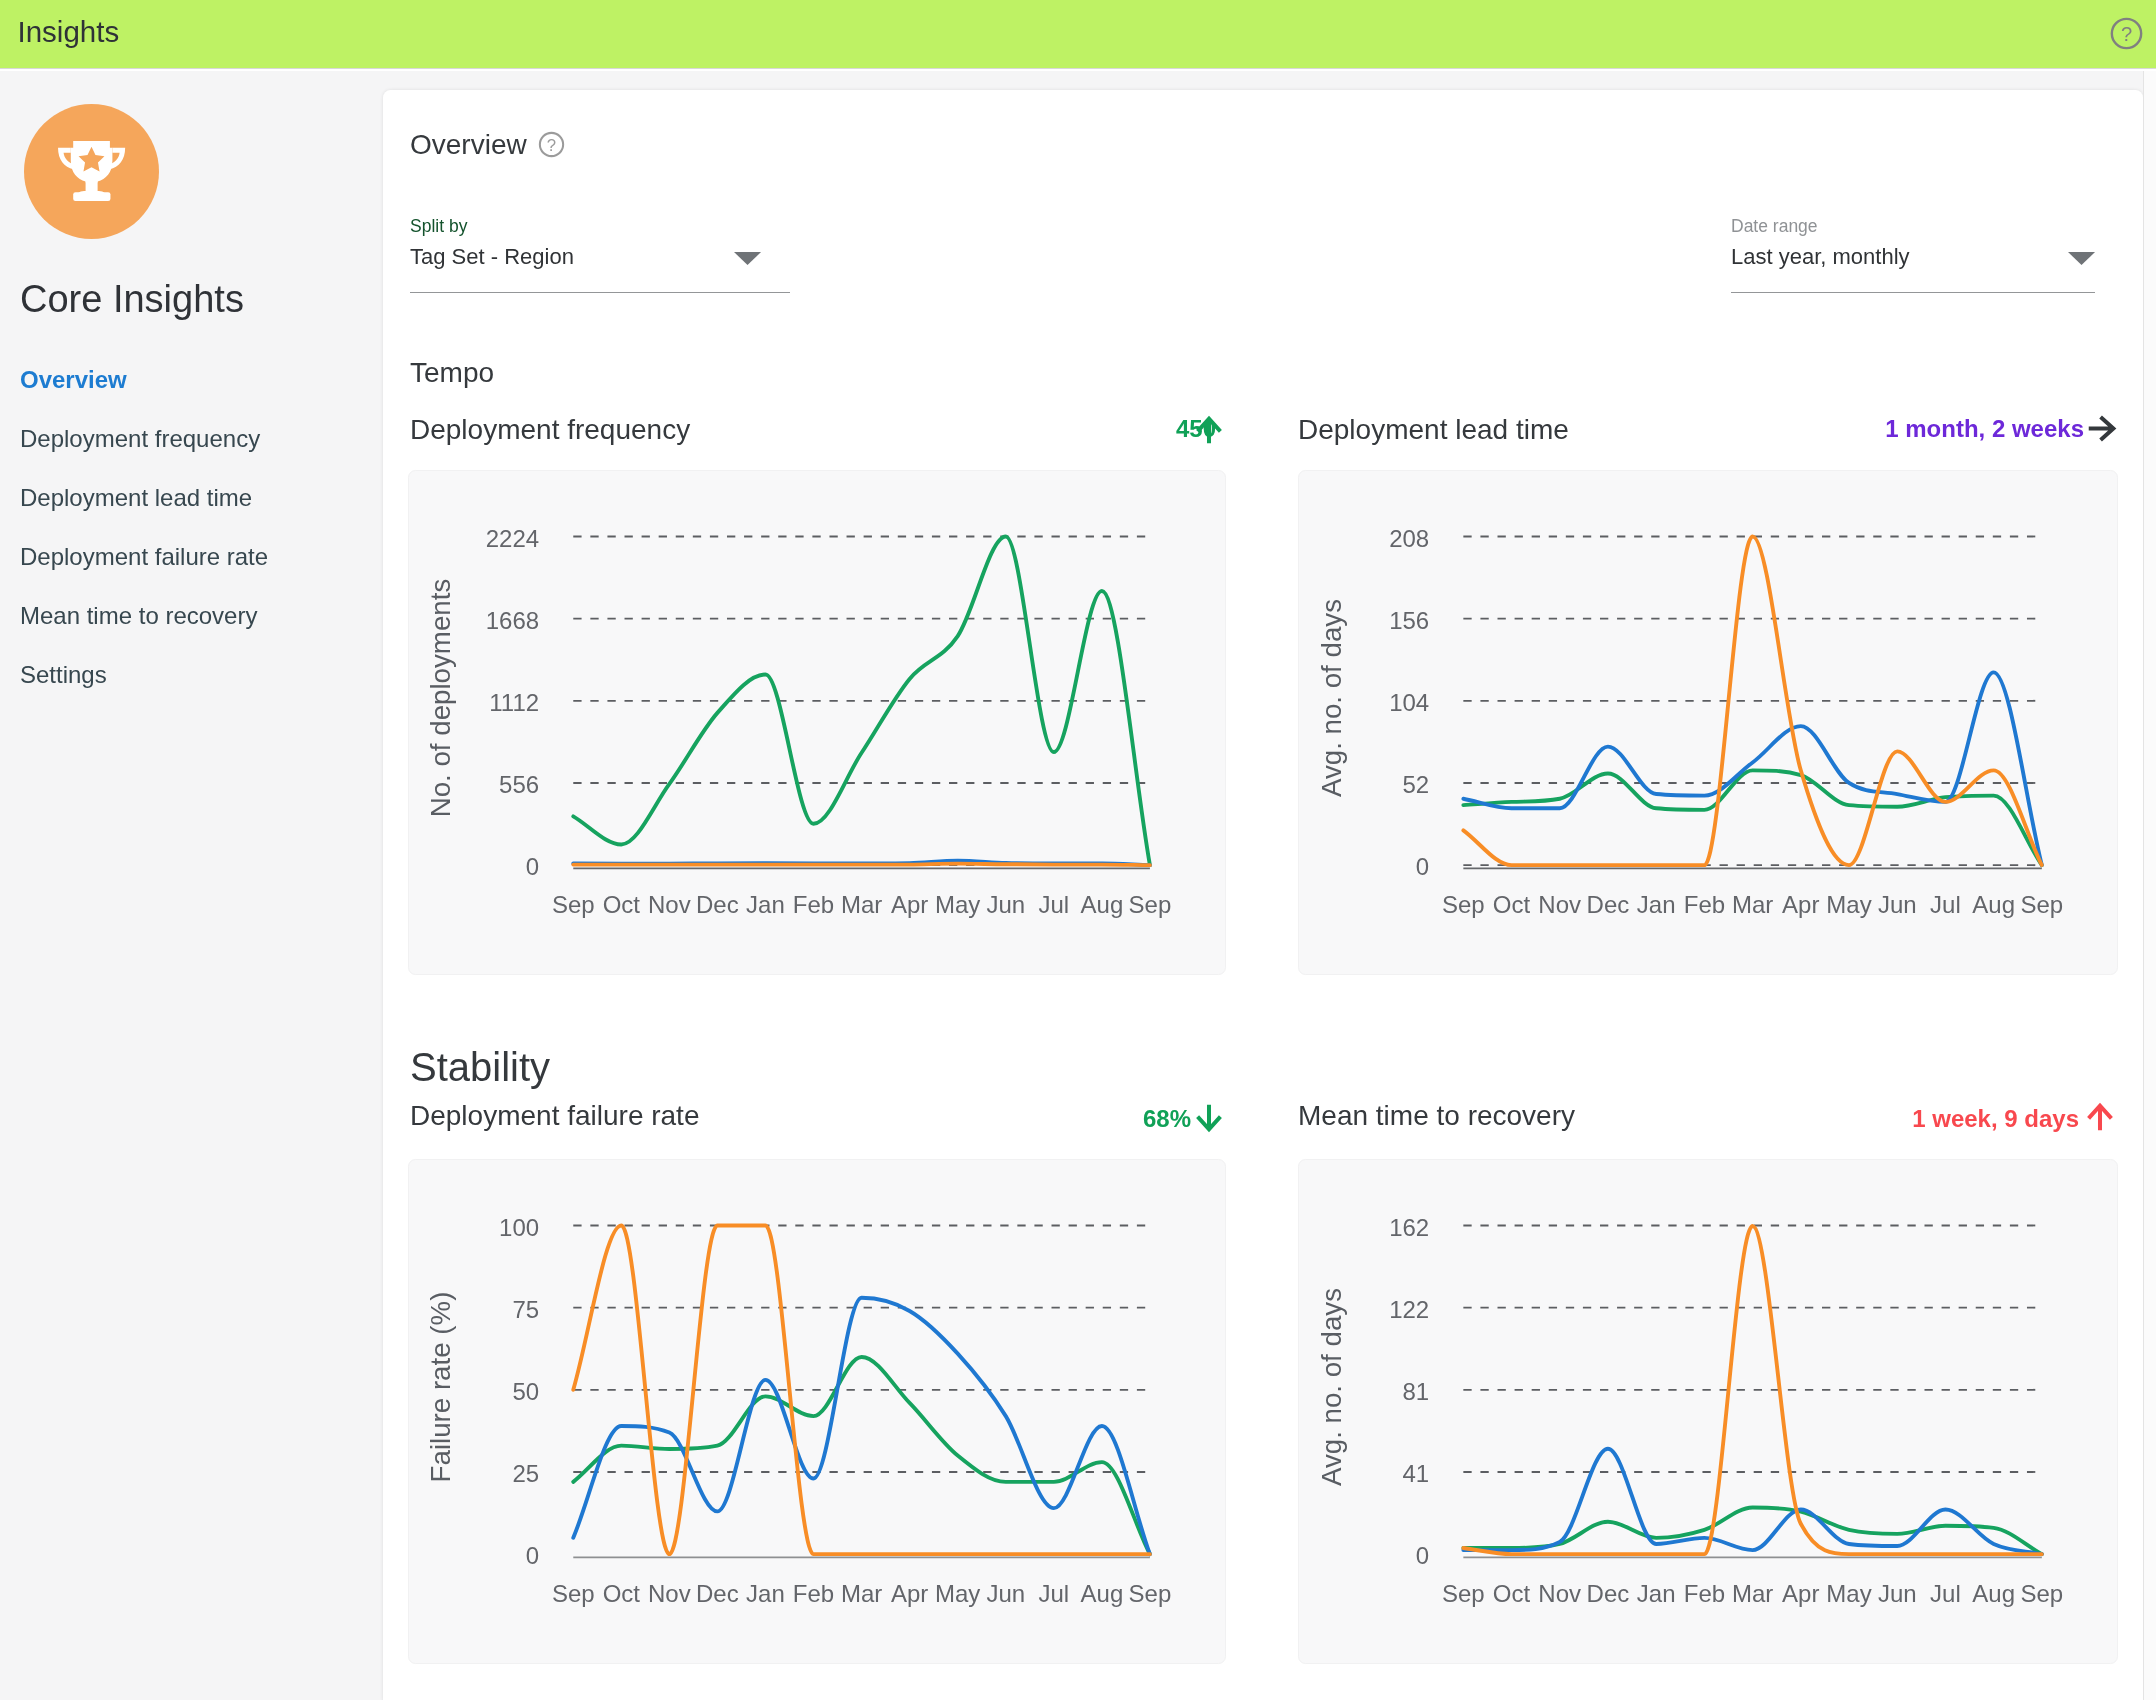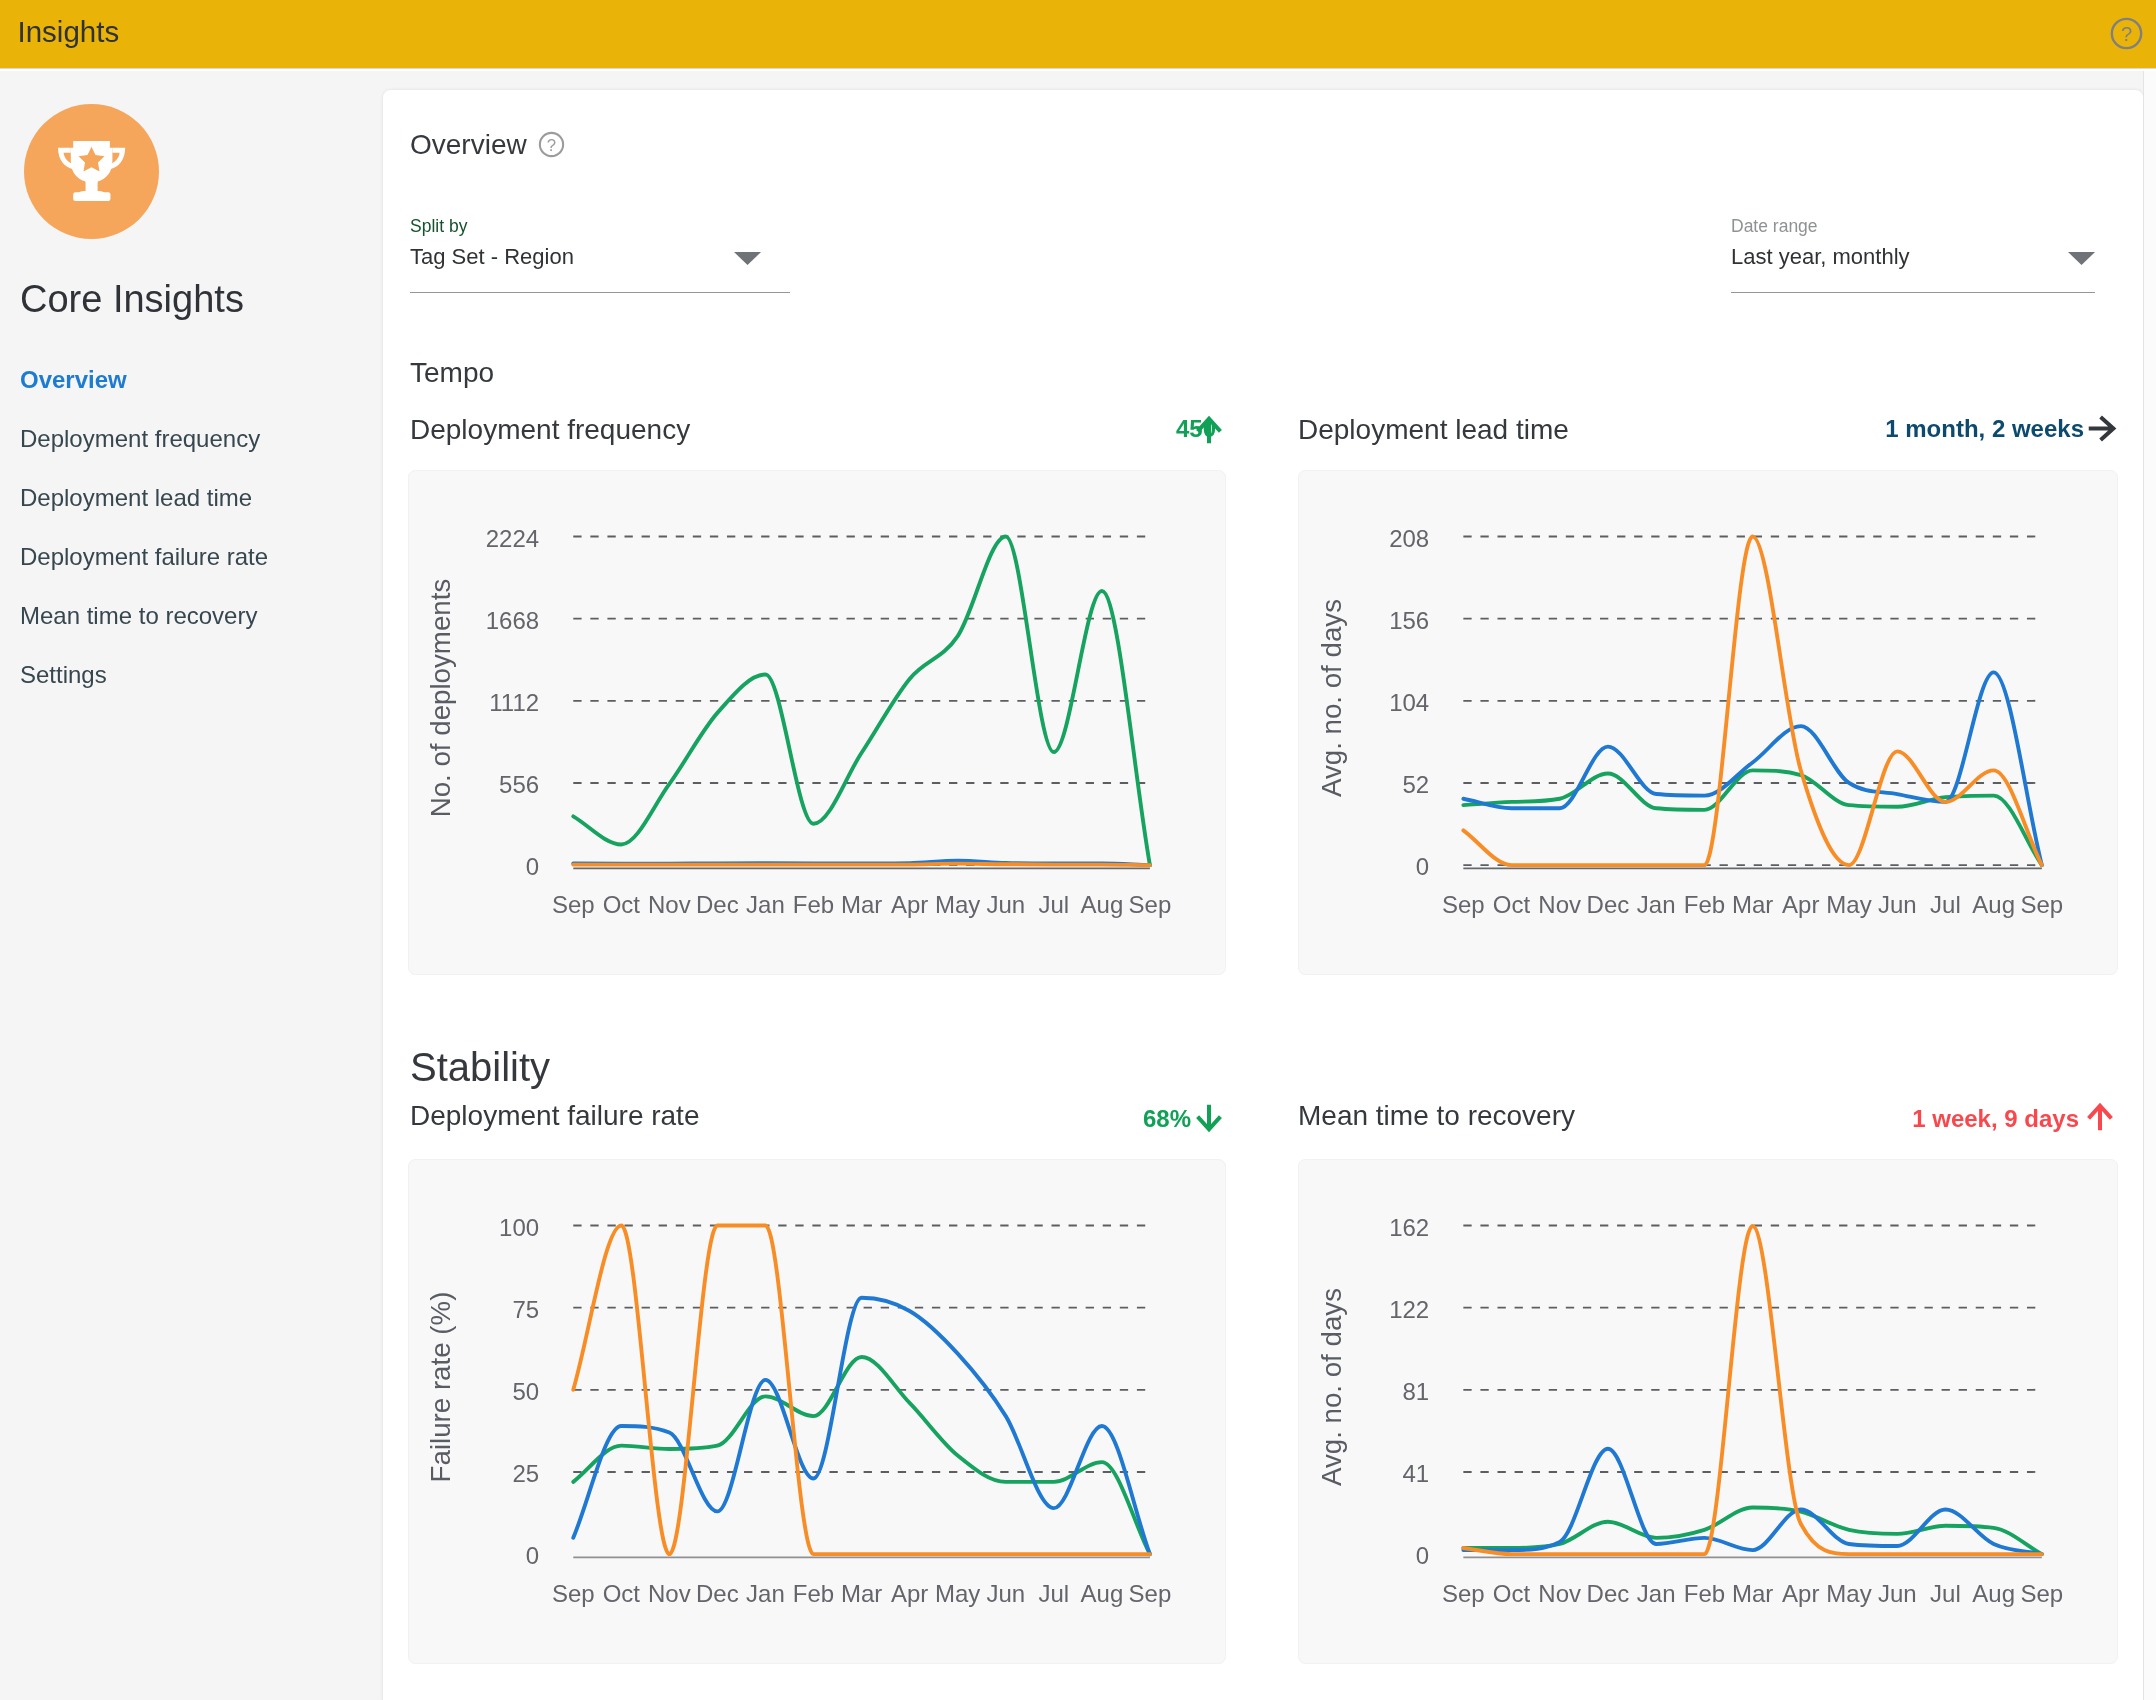--- a/index.html
+++ b/index.html
@@ -1,18 +1,18 @@
 <!DOCTYPE html>
 <html style="font-size:14.8px"><head><meta charset="utf-8"><style>
 * { margin:0; padding:0; box-sizing:border-box; }
 html,body { width:2157px; height:1701px; font-family:"Liberation Sans", sans-serif; background:#fff; overflow:hidden; }
 .abs { position:absolute; }
 </style></head>
 <body>
-<div class="abs" style="left:0;top:0;width:2157px;height:69px;background:#eab308;border-bottom:1.8px solid #d8d8d8;z-index:5">
+<div class="abs" style="left:0;top:0;width:2157px;height:69px;background:#bef264;border-bottom:1.8px solid #d8d8d8;z-index:5">
   <div class="abs" style="left:17.5px;top:14.8px;font-size:29.5px;color:#2f3237">Insights</div>
   <svg style="position:absolute;left:2110px;top:16.6px" width="33" height="33" viewBox="0 0 36 36">
       <circle cx="18" cy="18" r="16" fill="none" stroke="#808080" stroke-width="2.6"></circle>
       <text x="18" y="25.92" text-anchor="middle" font-size="22" fill="#808080" font-family="Liberation Sans, sans-serif">?</text>
     </svg>
 </div>
 <div class="abs" style="left:0;top:71px;width:2157px;height:1630px;background:#f5f5f6"></div>
 <div class="abs" style="left:383px;top:90px;width:1760px;height:1611px;background:#fff;border-radius:7.4px 7.4px 0 0;box-shadow:0 0.9px 3.7px rgba(0,0,0,0.10)"></div>
 <div class="abs" style="left:2143px;top:71px;width:14px;height:1630px;background:#fbfbfb;border-left:0.9px solid #e4e4e4"></div>
 
@@ -56,21 +56,21 @@
   </svg>
 <div class="abs" style="left:1731px;top:292px;width:364px;border-top:1.8px solid #949698"></div>
 
 <div class="abs" style="left:410px;top:357px;font-size:28px;color:#35393d">Tempo</div>
 <div class="abs" style="left:410px;top:414px;font-size:28px;color:#35393d">Deployment frequency</div>
 <div class="abs" style="left:989px;top:415px;width:227px;text-align:right;font-size:24px;font-weight:bold;color:#10a157">450</div>
 <svg style="position:absolute;left:1195px;top:415px" width="28" height="31" viewBox="0 0 30 34">
     <path d="M15 31 L15 4 M2.5 18 L15 4 L27.5 18" fill="none" stroke="#10a157" stroke-width="4.4"></path>
   </svg>
 <div class="abs" style="left:1298px;top:414px;font-size:28px;color:#35393d">Deployment lead time</div>
-<div class="abs" style="left:1754px;top:415px;width:330px;text-align:right;font-size:24px;font-weight:bold;color:#0c4a6e">1 month, 2 weeks</div>
+<div class="abs" style="left:1754px;top:415px;width:330px;text-align:right;font-size:24px;font-weight:bold;color:#6d28d9">1 month, 2 weeks</div>
 <svg style="position:absolute;left:2086px;top:413px" width="31" height="31" viewBox="0 0 34 34">
     <path d="M3 17 L30 17 M16 4.5 L30 17 L16 29.5" fill="none" stroke="#34383c" stroke-width="4.4"></path>
   </svg>
 
 <div class="abs" style="left:408px;top:470px;width:818px;height:505px;background:#f8f8f9;border:0.9px solid #f1f1f2;border-radius:7.4px"></div>
 <div class="abs" style="left:408px;top:470px;width:818px;height:505px">
     <svg width="818" height="505" viewBox="0 0 886 547" style="position:absolute;left:0;top:0">
       <line x1="179.0" y1="72.0" x2="803.6" y2="72.0" stroke="#5c5e62" stroke-width="2" stroke-dasharray="9 9.5"></line>
       <line x1="179.0" y1="161.0" x2="803.6" y2="161.0" stroke="#5c5e62" stroke-width="2" stroke-dasharray="9 9.5"></line>
       <line x1="179.0" y1="250.0" x2="803.6" y2="250.0" stroke="#5c5e62" stroke-width="2" stroke-dasharray="9 9.5"></line>

